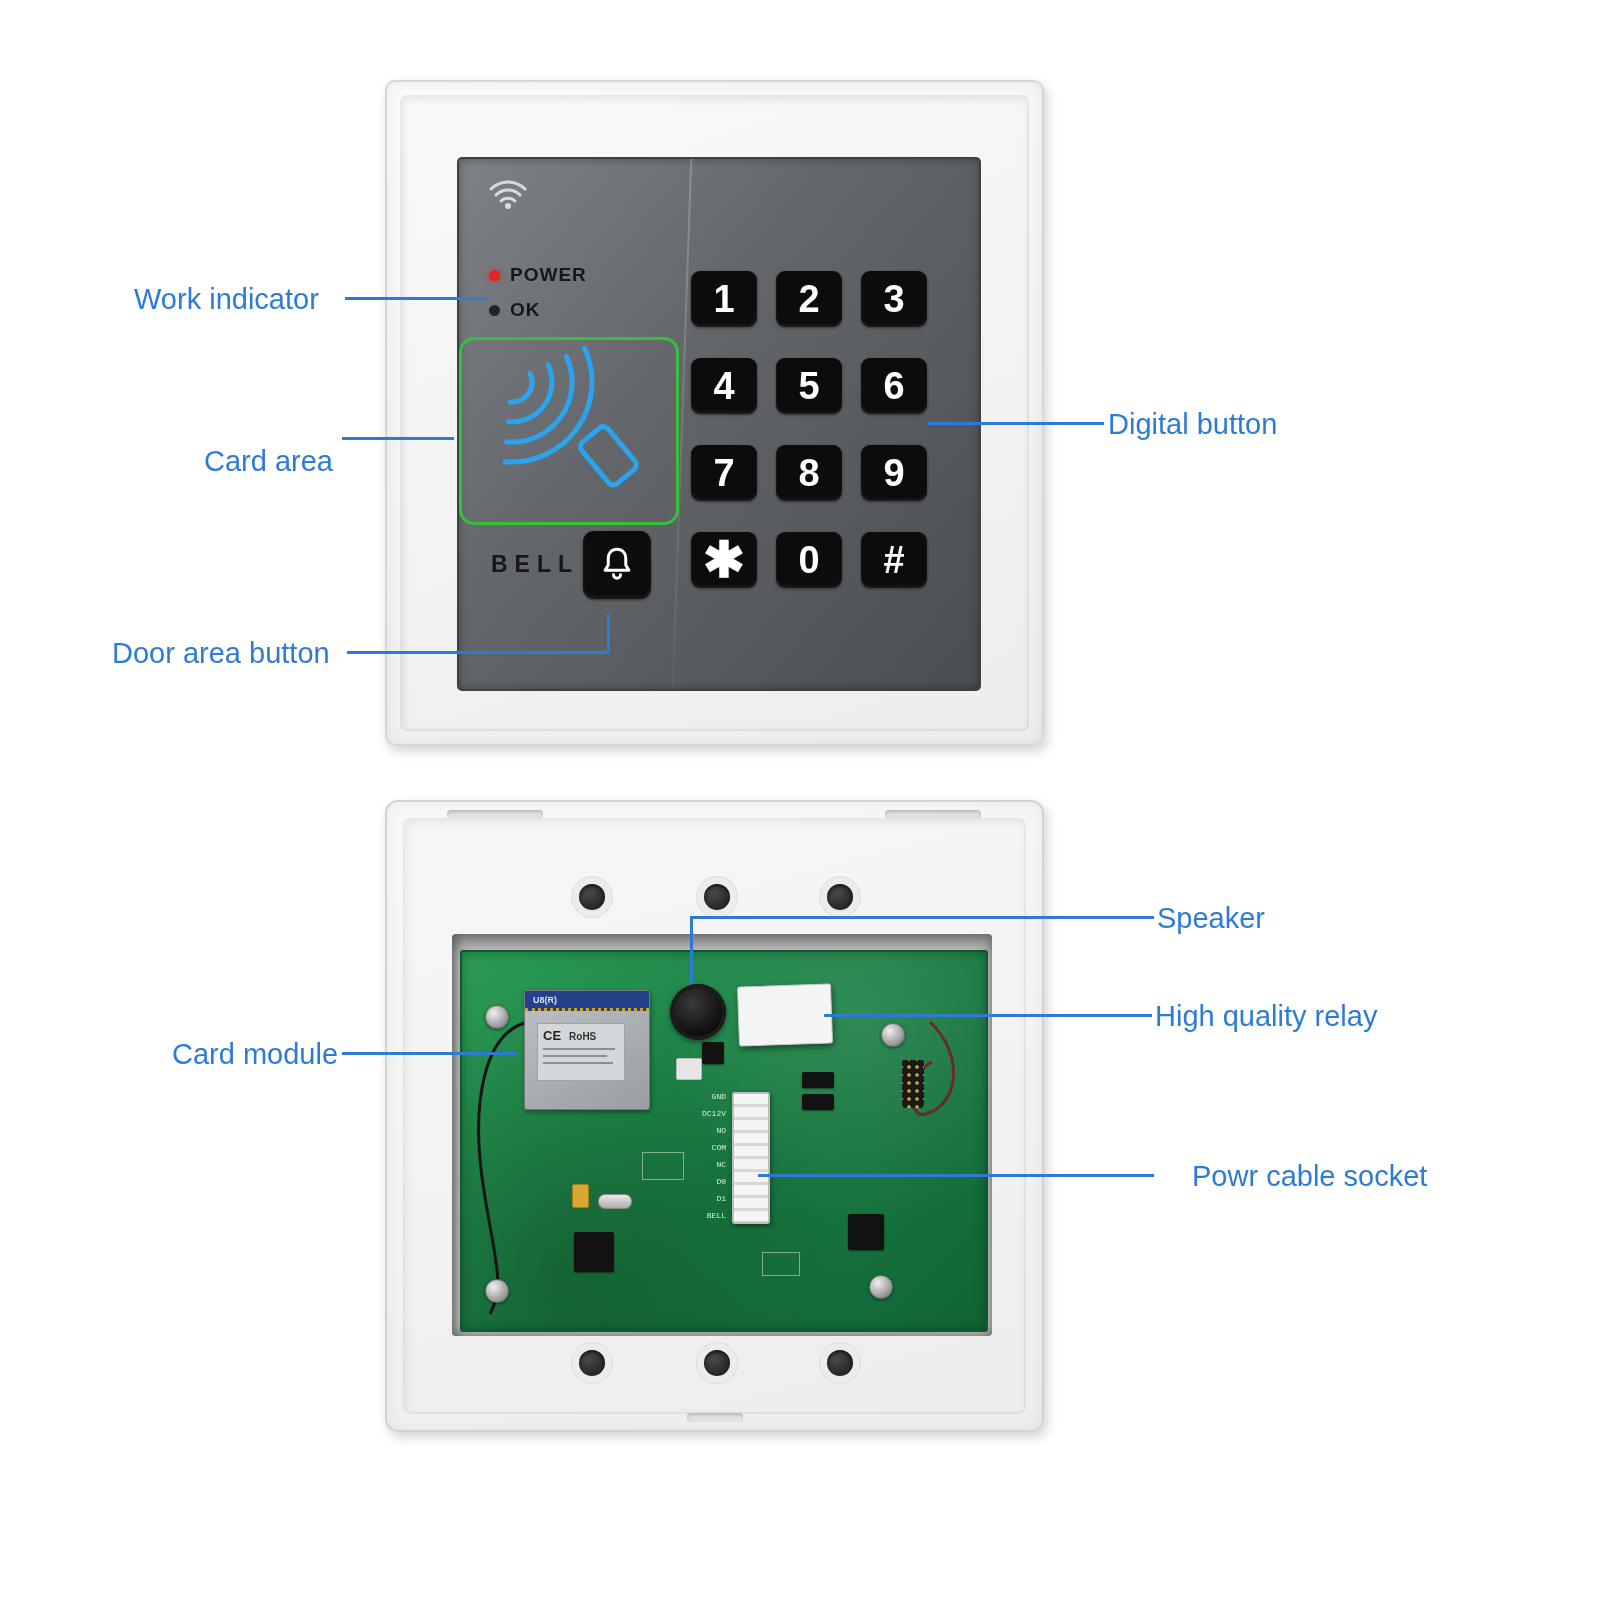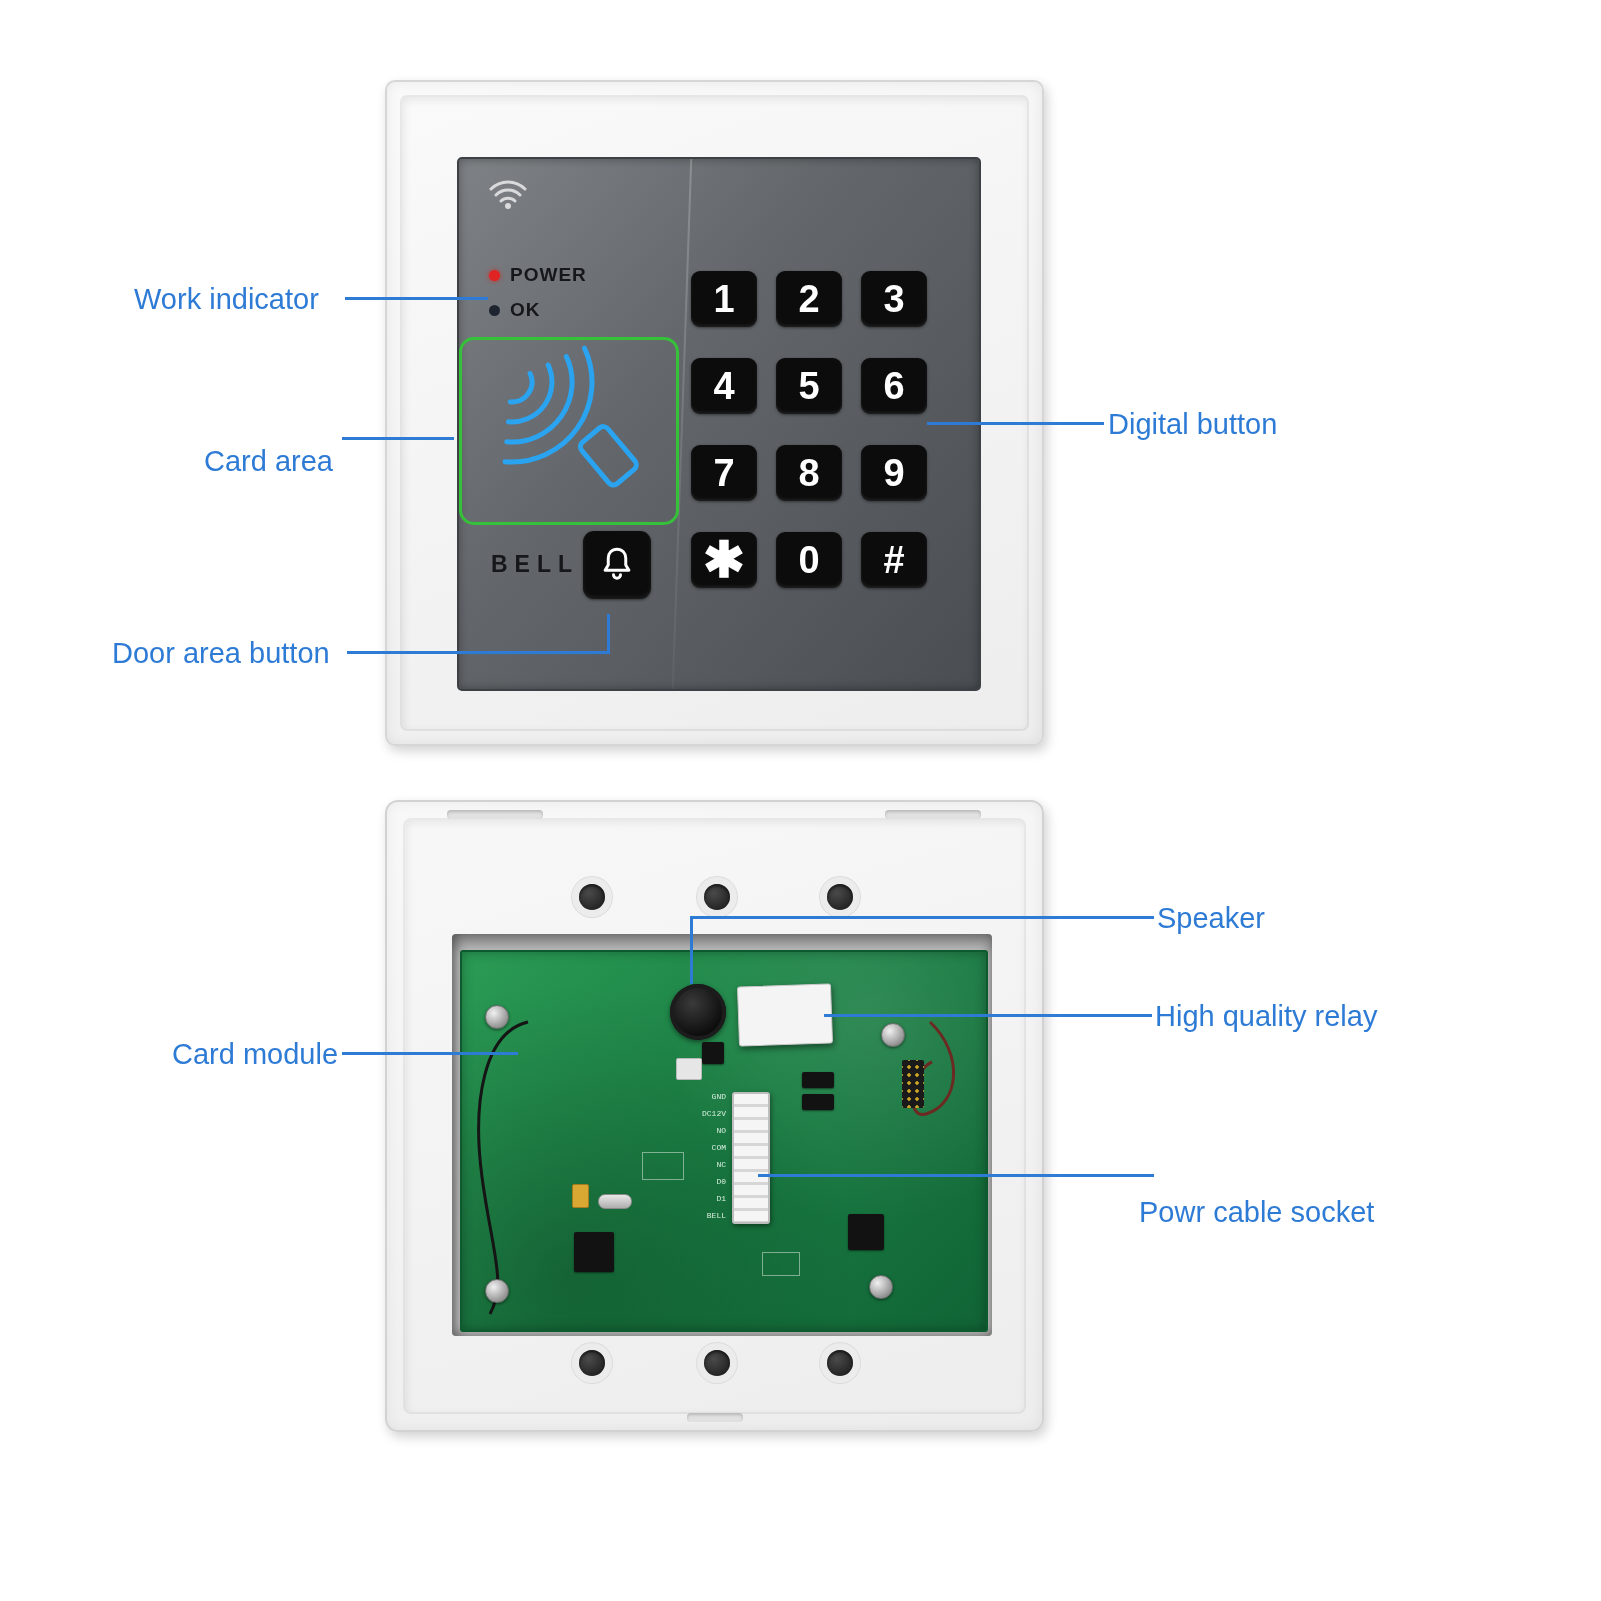--- a/index.html
+++ b/index.html
@@ -187,20 +187,34 @@
     <div class="screw-hole" style="left:440px;top:548px;"></div>
 
     <div class="recess">
       <div class="pcb">
 
         <svg class="abs" style="left:0;top:0;" width="524" height="378" viewBox="0 0 524 378">
           <path d="M66 70 C 22 80, 10 150, 20 225 S 45 330, 28 362" fill="none" stroke="#151515" stroke-width="3"></path>
           <path d="M468 70 C 502 102, 498 152, 464 162 C 442 168, 450 118, 470 110" fill="none" stroke="#6b2a22" stroke-width="3"></path>
         </svg>
 
+        <div class="tuya-module">
+          <div class="module-strip">
+            <span class="module-silk">U8(R)</span>
+          </div>
+          <div class="module-sticker">
+            <div class="sticker-row">
+              <span class="sticker-ce">CE</span>
+              <span class="sticker-rohs">RoHS</span>
+            </div>
+            <div class="sticker-line" style="width:72px;"></div>
+            <div class="sticker-line" style="width:64px;"></div>
+            <div class="sticker-line" style="width:70px;"></div>
+          </div>
+        </div>
 
         <div class="speaker-comp"></div>
         <div class="relay-comp"></div>
         <div class="connector-comp"></div>
 
         <div class="pin-labels">
           <span>GND</span>
           <span>DC12V</span>
           <span>NO</span>
           <span>COM</span>
@@ -246,16 +260,16 @@
   <div class="callout-label" style="left:1157px;top:902px;">Speaker</div>
   <div class="hline" style="left:692px;top:916px;width:462px;"></div>
   <div class="vline" style="left:690px;top:916px;height:68px;"></div>
 
   <div class="callout-label" style="left:172px;top:1038px;">Card module</div>
   <div class="hline" style="left:342px;top:1052px;width:176px;"></div>
 
   <div class="callout-label" style="left:1155px;top:1000px;">High quality relay</div>
   <div class="hline" style="left:824px;top:1014px;width:328px;"></div>
 
-  <div class="callout-label" style="left:1139px;top:1160px;margin-top:36px;">Powr cable socket</div>
+  <div class="callout-label" style="left:1192px;top:1160px;">Powr cable socket</div>
   <div class="hline" style="left:758px;top:1174px;width:396px;"></div>
 
 </div>
 
 </body></html>

